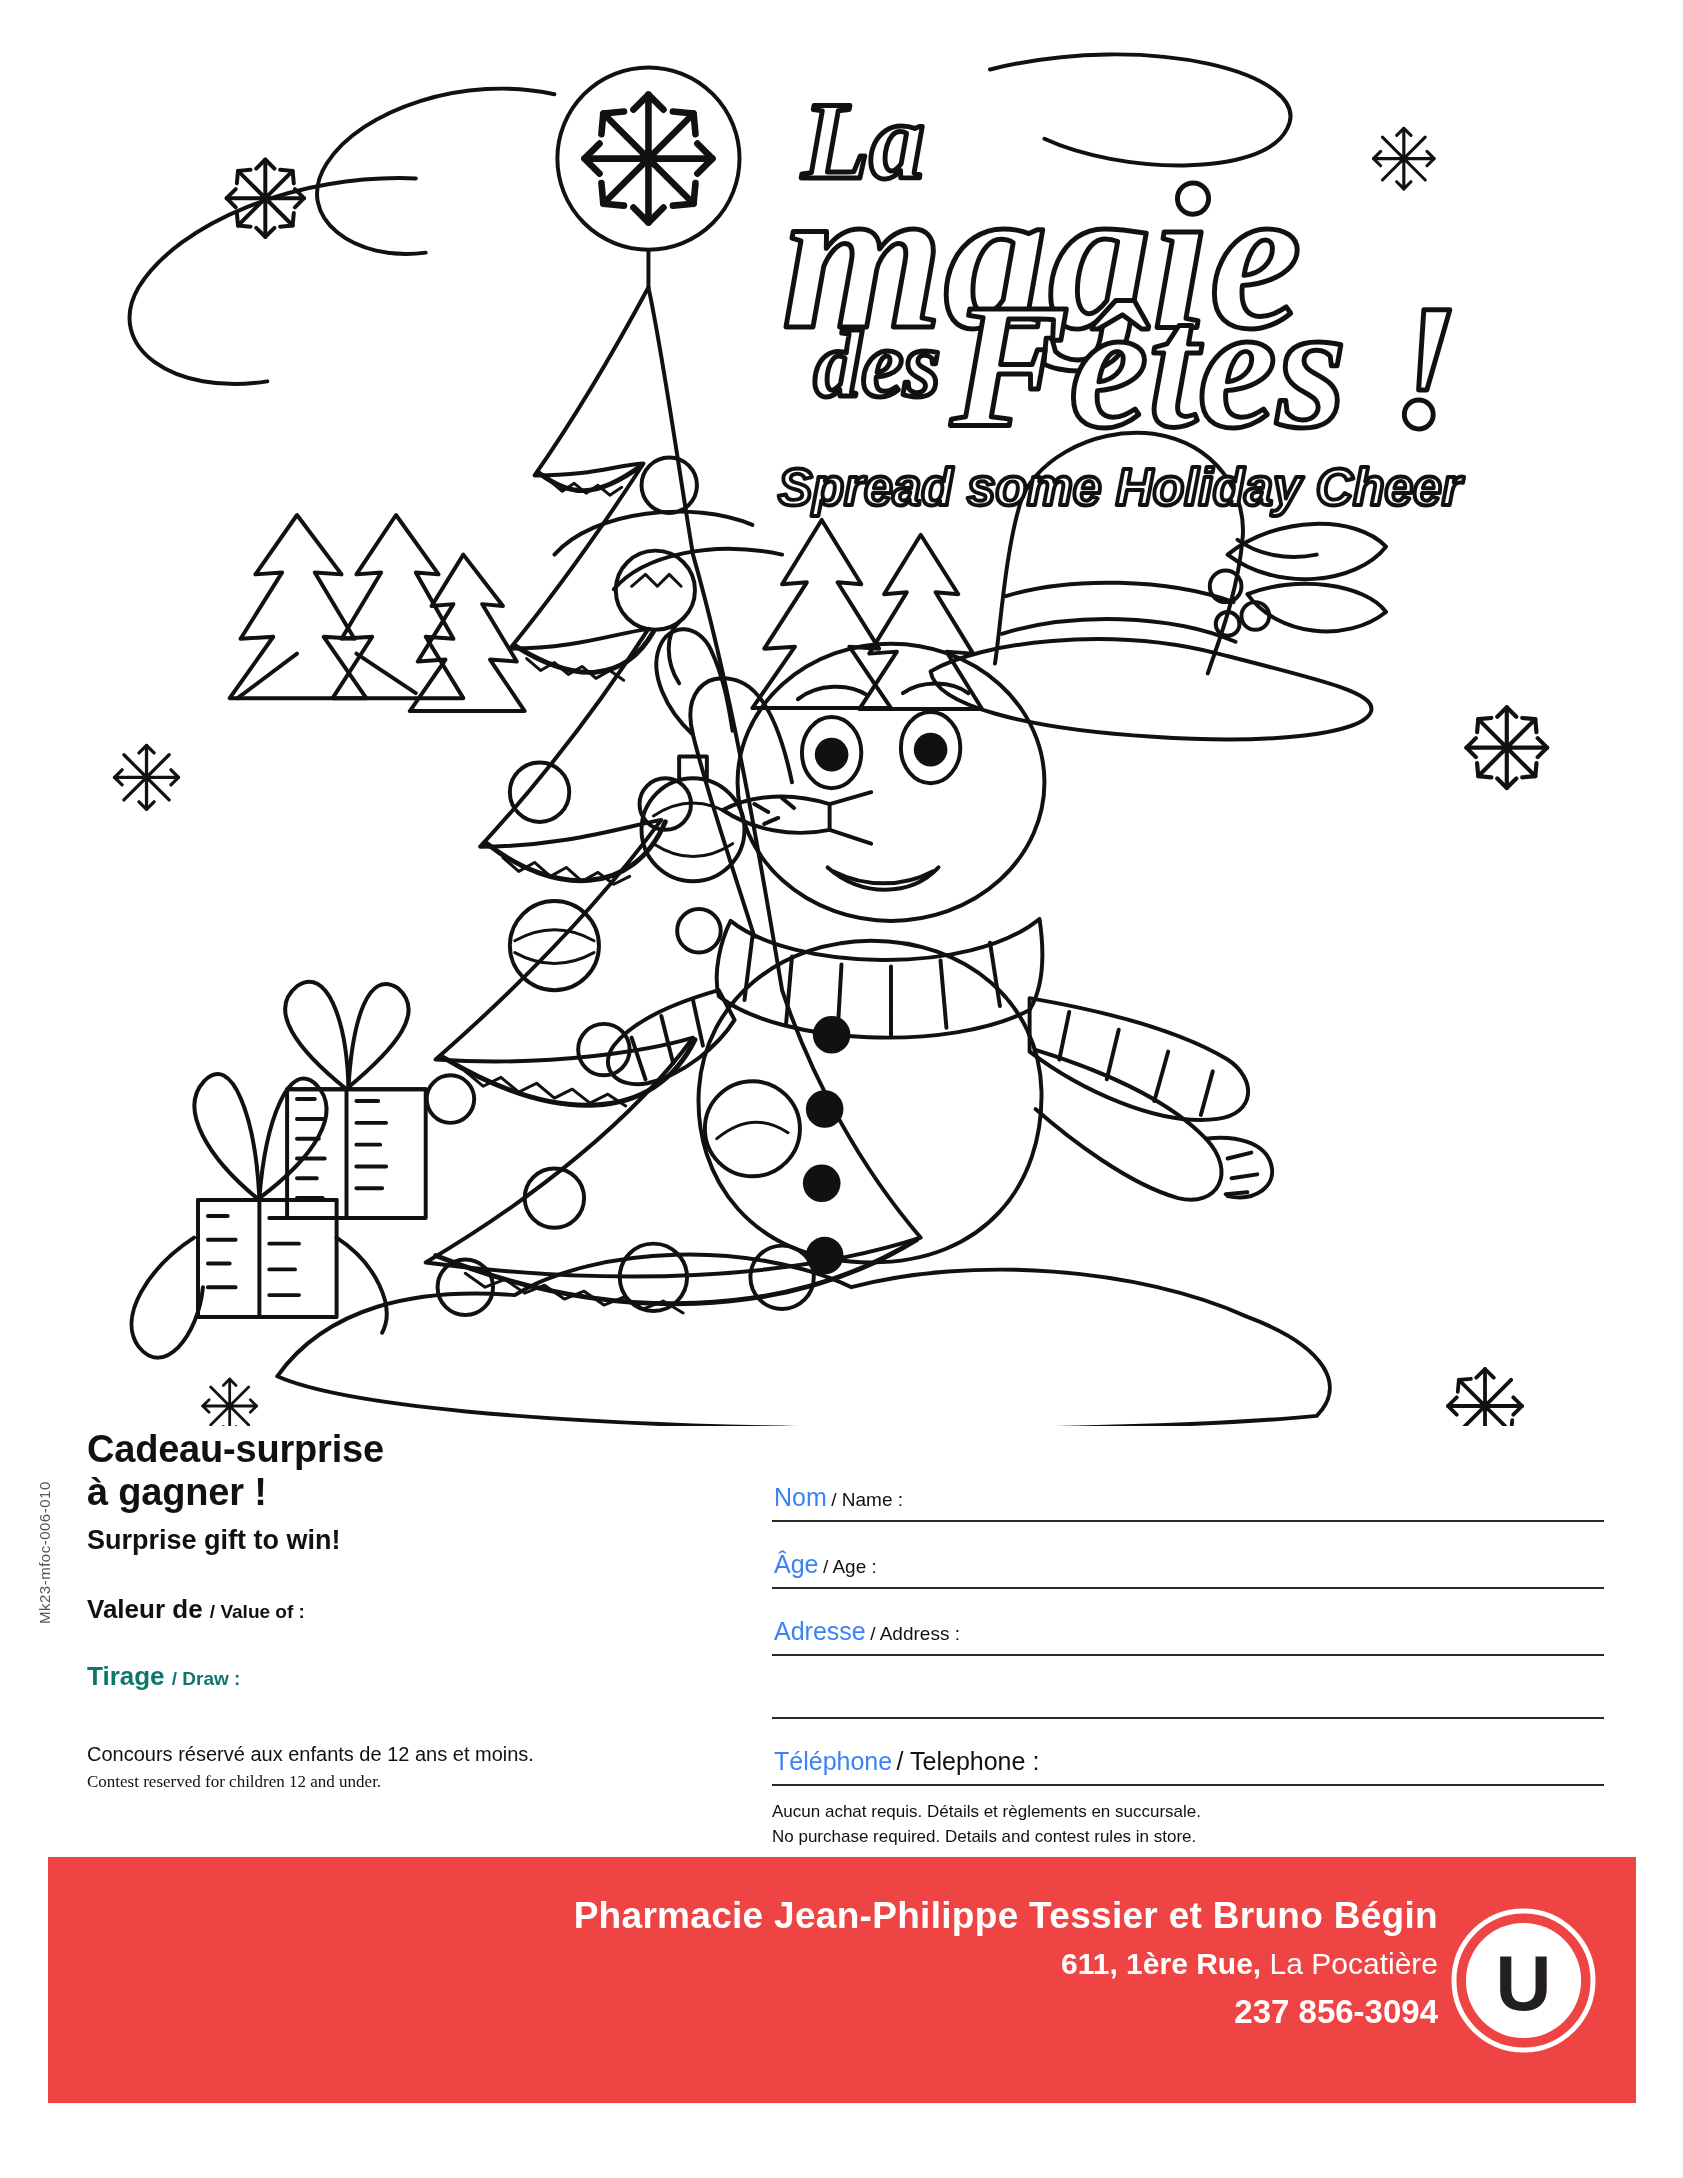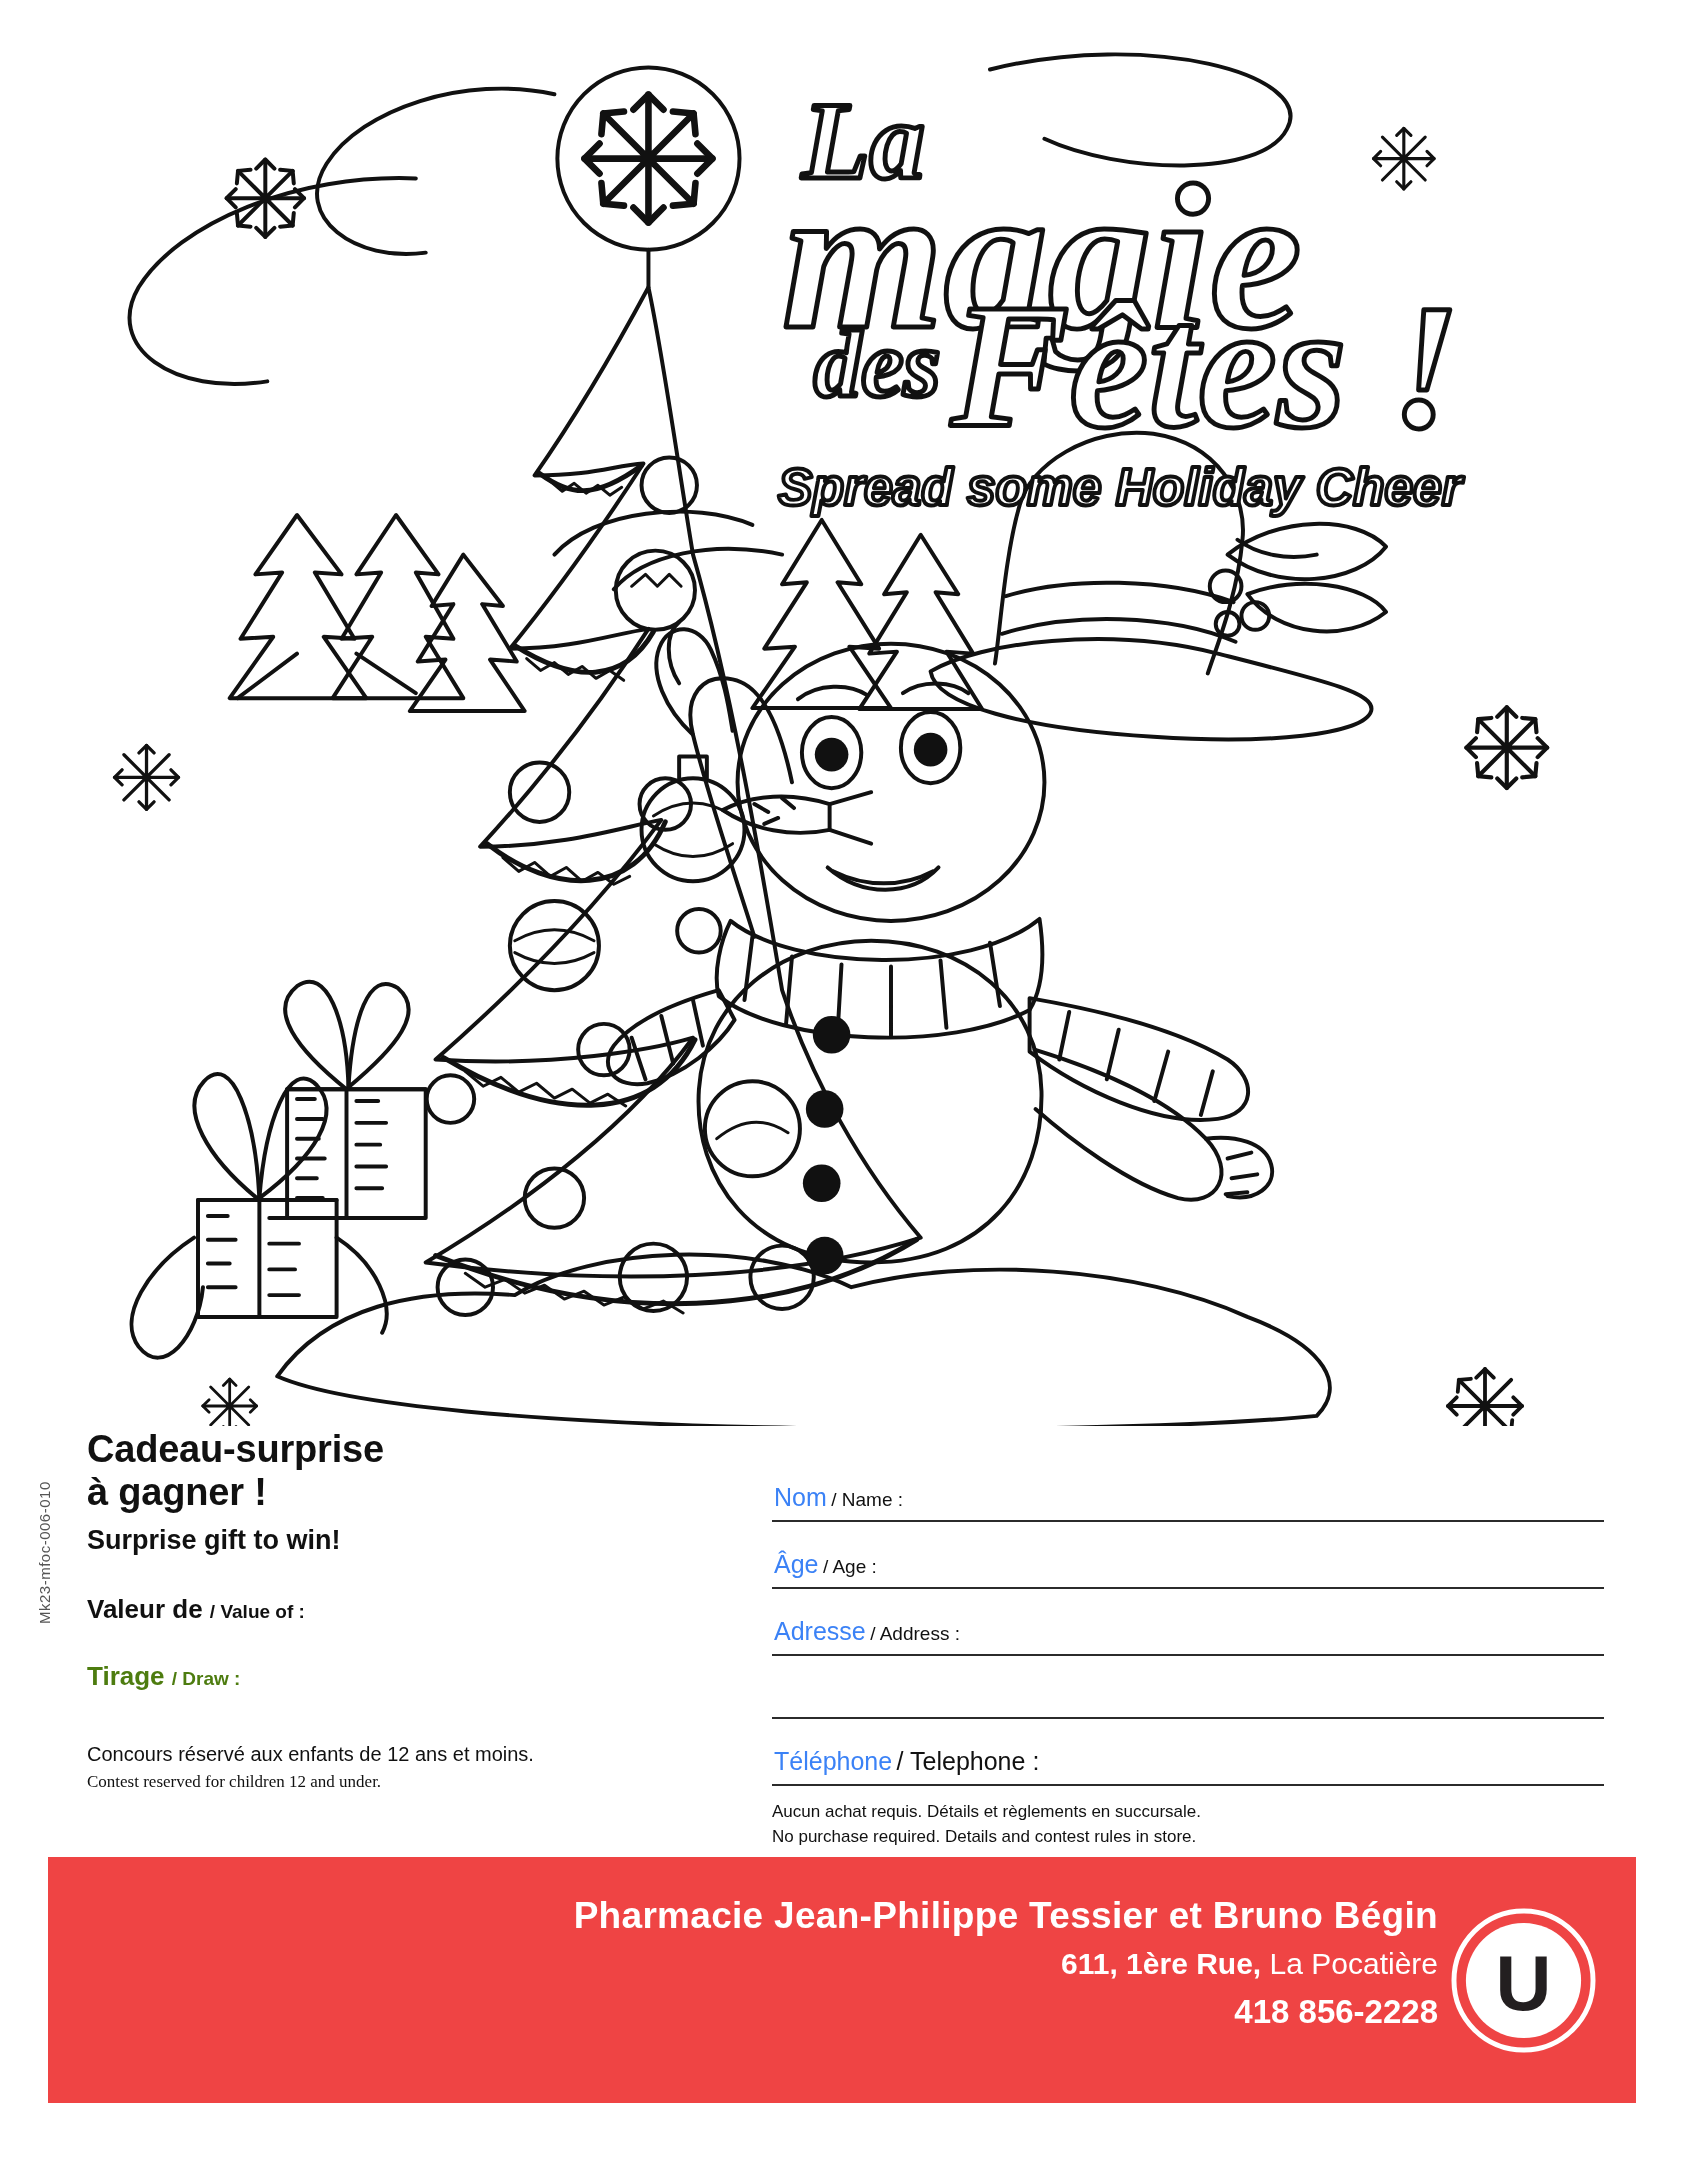--- a/index.html
+++ b/index.html
@@ -61,21 +61,21 @@
     color: #111;
   }
   .value-row .en {
     font-size: 19px;
     font-weight: bold;
   }
   .draw-row {
     margin-top: 36px;
     font-size: 26px;
     font-weight: bold;
-    color: #4d7c0f;
+    color: #0f766e;
   }
   .draw-row .en {
     font-size: 19px;
     font-weight: bold;
   }
   .rules-fr {
     margin-top: 51px;
     font-size: 20px;
     color: #111;
   }
@@ -459,21 +459,21 @@
     </div>
   </div>
 
   <div class="footer">
     <div class="footer-text">
       <div class="store-name">Pharmacie Jean-Philippe  Tessier et Bruno Bégin</div>
       <div class="store-addr">
         <span class="street">611, 1ère Rue,</span>
         <span>La Pocatière</span>
       </div>
-      <div class="store-phone">418 856-2228</div>
+      <div class="store-phone">237 856-3094</div>
     </div>
 
     <svg class="u-logo" viewBox="0 0 146 146" xmlns="http://www.w3.org/2000/svg">
       <circle cx="73" cy="73" r="70" fill="none" stroke="#ffffff" stroke-width="5"></circle>
       <circle cx="73" cy="73" r="58" fill="#ffffff"></circle>
       <text x="73" y="103" text-anchor="middle" font-family="'Liberation Sans', sans-serif" font-size="78" font-weight="bold" fill="#231f20">U</text>
     </svg>
   </div>
 
 </div>

